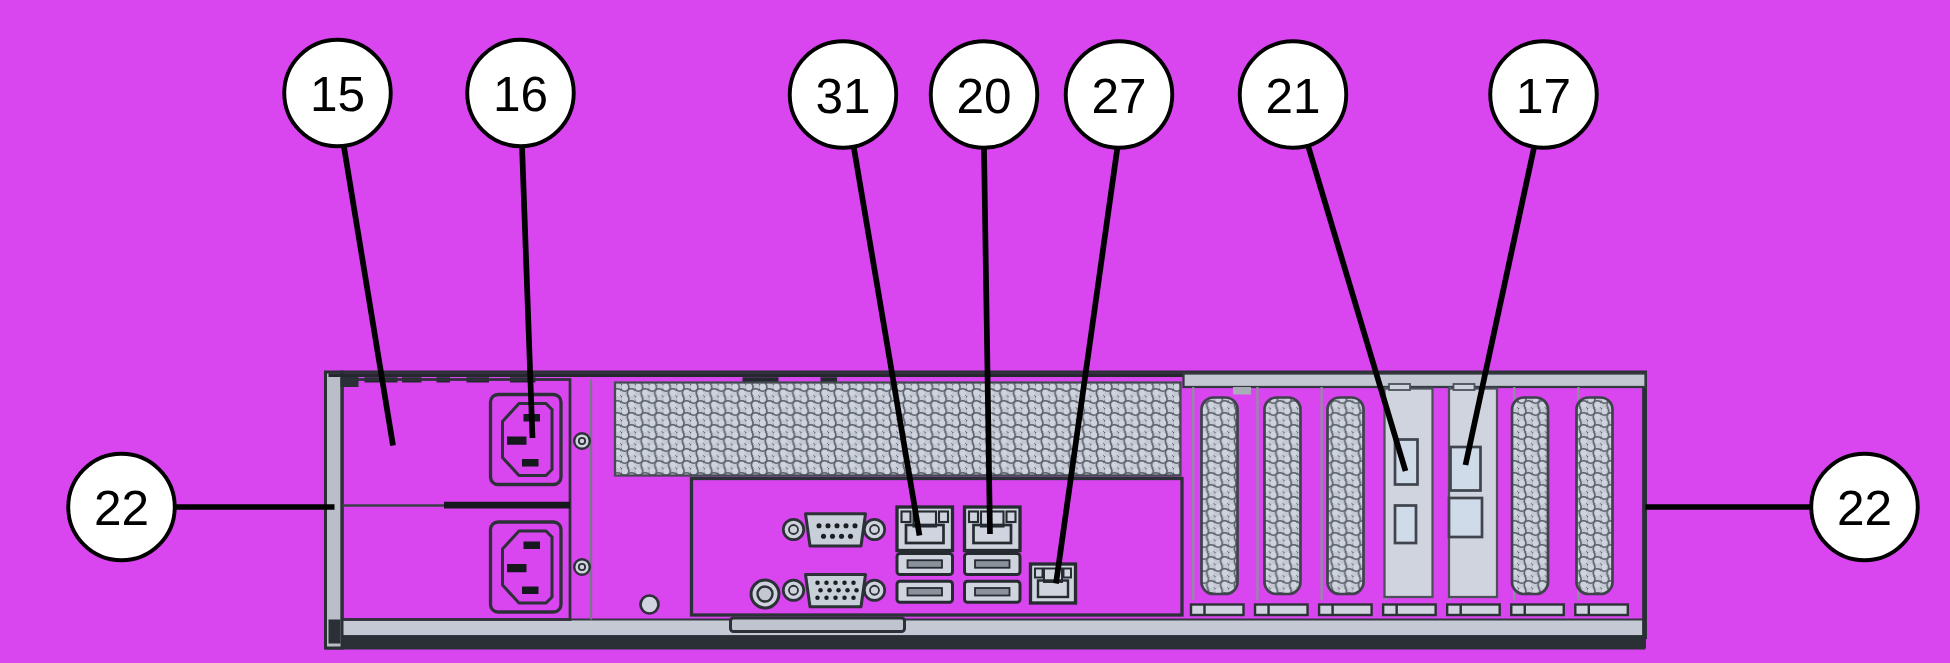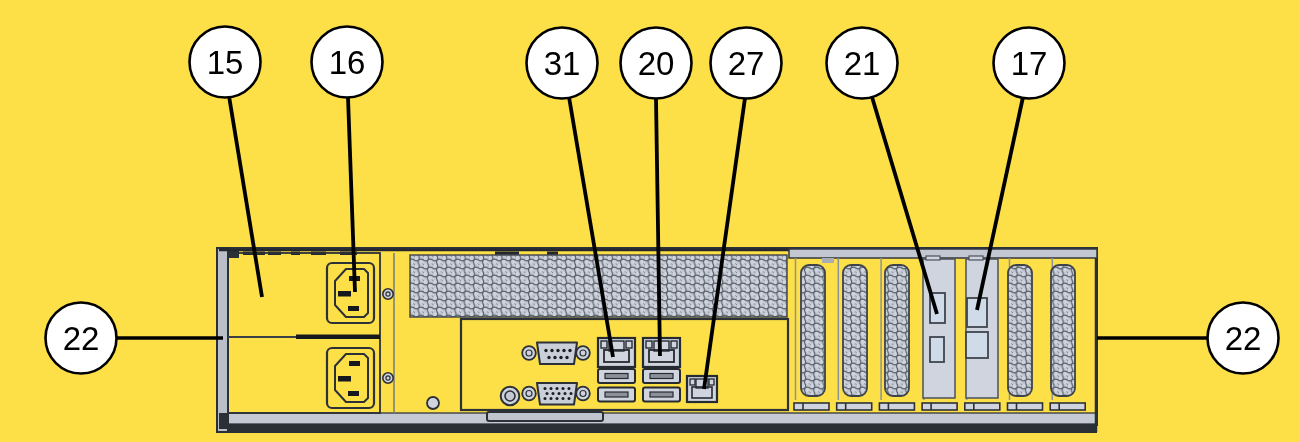--- a/index.html
+++ b/index.html
@@ -1,16 +1,16 @@
 <!DOCTYPE html>
 <html><head>
 <meta charset="utf-8">
 <style>
   html,body{margin:0;padding:0;background:#ffffff;}
-  .stage{width:1300px;height:442px;position:relative;background:#fde047;overflow:hidden;}
+  .stage{width:1300px;height:442px;position:relative;background:#d946ef;overflow:hidden;}
   svg{display:block;}
   text{font-family:"Liberation Sans","DejaVu Sans",sans-serif;}
   .ct{font-size:33px;fill:#000;}
   .ln{stroke:#000;stroke-width:3.8;fill:none;}
   .ln22{stroke:#000;stroke-width:3.6;fill:none;}
   .co{stroke:#000;stroke-width:2.6;}
   .edge{stroke:#2c3037;fill:none;}
   .seam{stroke:#757b85;stroke-width:1.5;}
   .pin{fill:#15181d;}
   .dot{fill:#1a1d22;}

